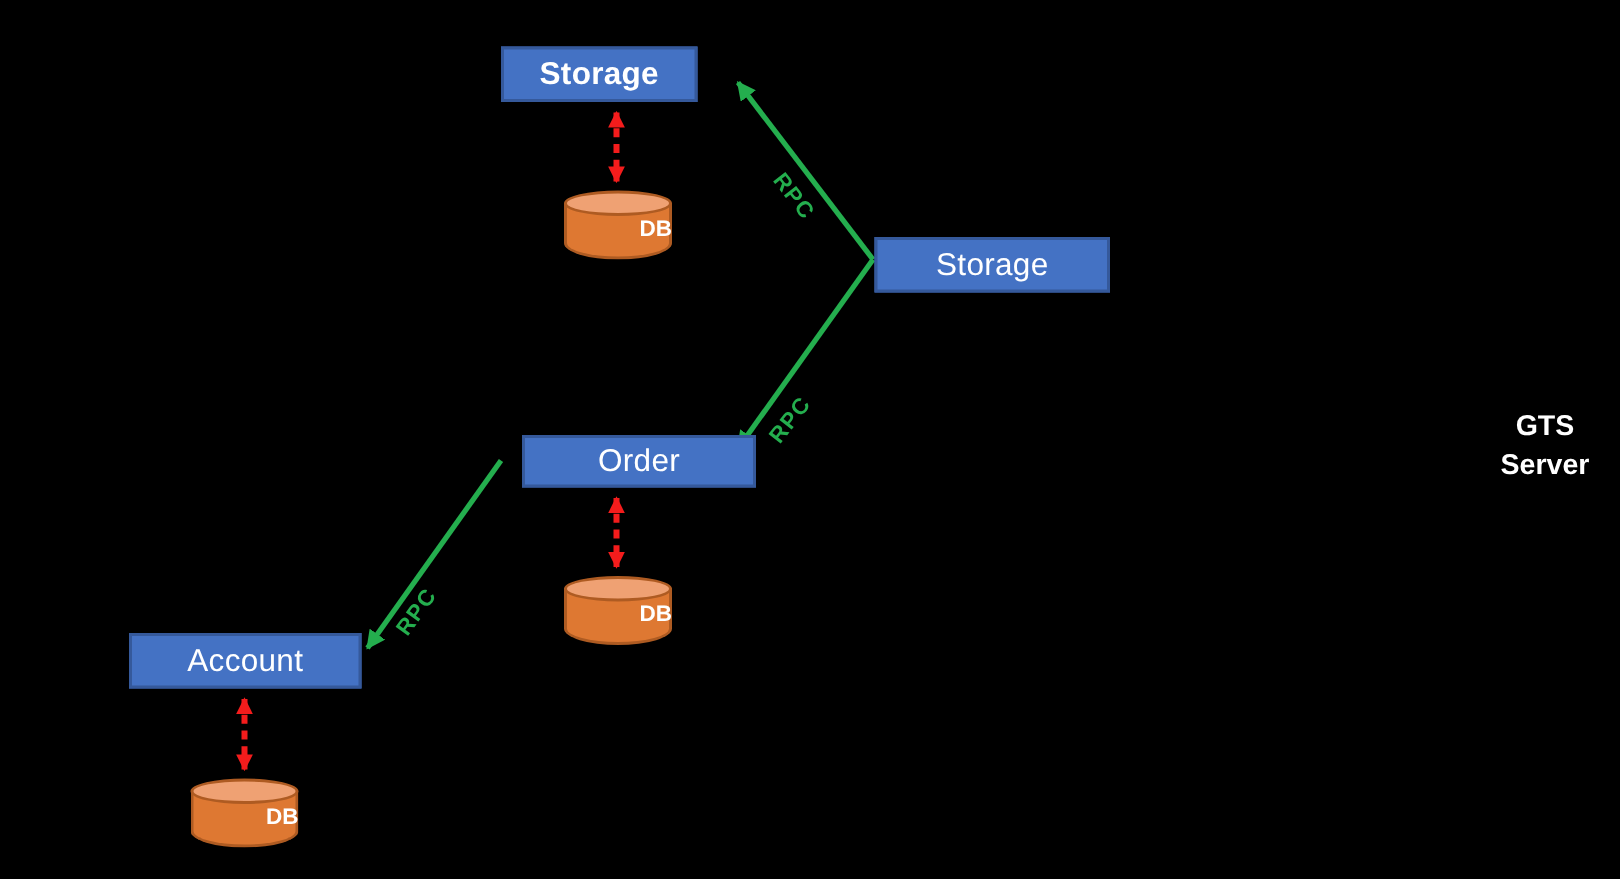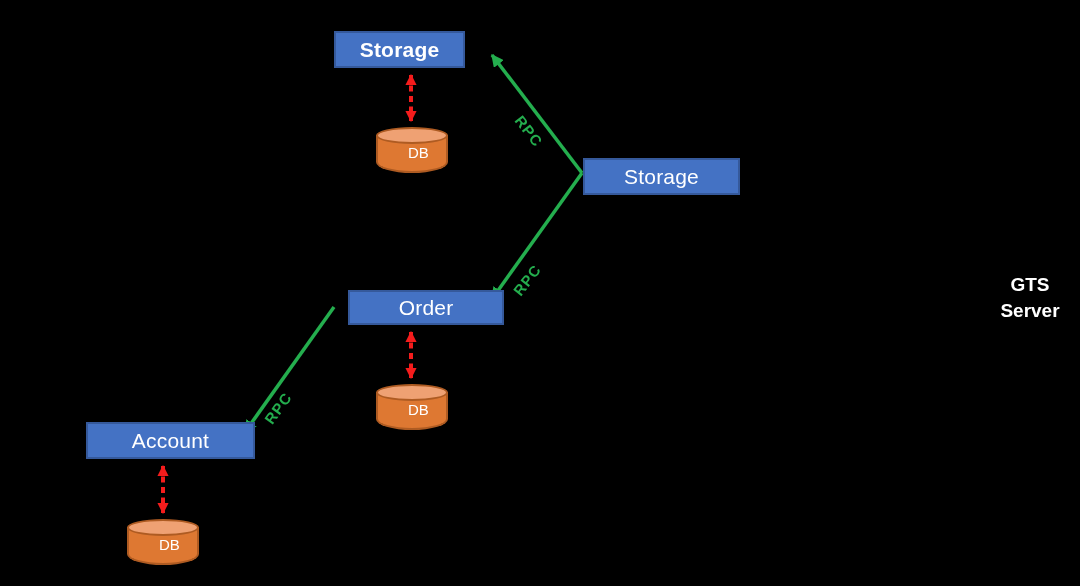--- a/index.html
+++ b/index.html
@@ -45,21 +45,21 @@
     color: var(--node-text, #fff);
     display: flex;
     align-items: center;
     justify-content: center;
     font-size: 21px;
     letter-spacing: 0.2px;
   }
   .node-storage  { left: 334px; top: 31px;  width: 131px; height: 37px; font-weight: bold; }
   .node-business { left: 583px; top: 158px; width: 157px; height: 37px; }
   .node-order    { left: 348px; top: 290px; width: 156px; height: 35px; }
-  .node-account  { left: 86px;  top: 422px; width: 169px; height: 37px; }
+  .node-account  { left: 86px;  top: 422px; width: 155px; height: 37px; }
 
   .cylinder { position: absolute; width: 72px; height: 46px; }
   .cyl-storage { left: 376px; top: 127px; }
   .cyl-order   { left: 376px; top: 384px; }
   .cyl-account { left: 127px; top: 519px; }
   .cyl-body {
     position: absolute;
     left: 0; right: 0; top: 8px; bottom: 0;
     background: var(--db-fill, #DE7832);
     border: 2px solid var(--db-border, #AE5B22);
@@ -70,23 +70,23 @@
     position: absolute;
     left: 0; right: 0; top: 0;
     height: 17px;
     background: var(--db-top-fill, #EFA173);
     border: 2px solid var(--db-border, #AE5B22);
     border-radius: 50%;
   }
   .cyl-label {
     position: absolute;
     left: 0; right: 0; top: 17px;
-    text-align: left;
+    text-align: right;
     color: var(--db-text, #fff);
-    font-weight: normal;
+    font-weight: bold;
     font-size: 15px;
     padding-left: 32px;
   }
 
   .rpc-label {
     position: absolute;
     color: var(--rpc-color, #24AE4E);
     font-weight: bold;
     font-size: 15px;
     letter-spacing: 1px;

